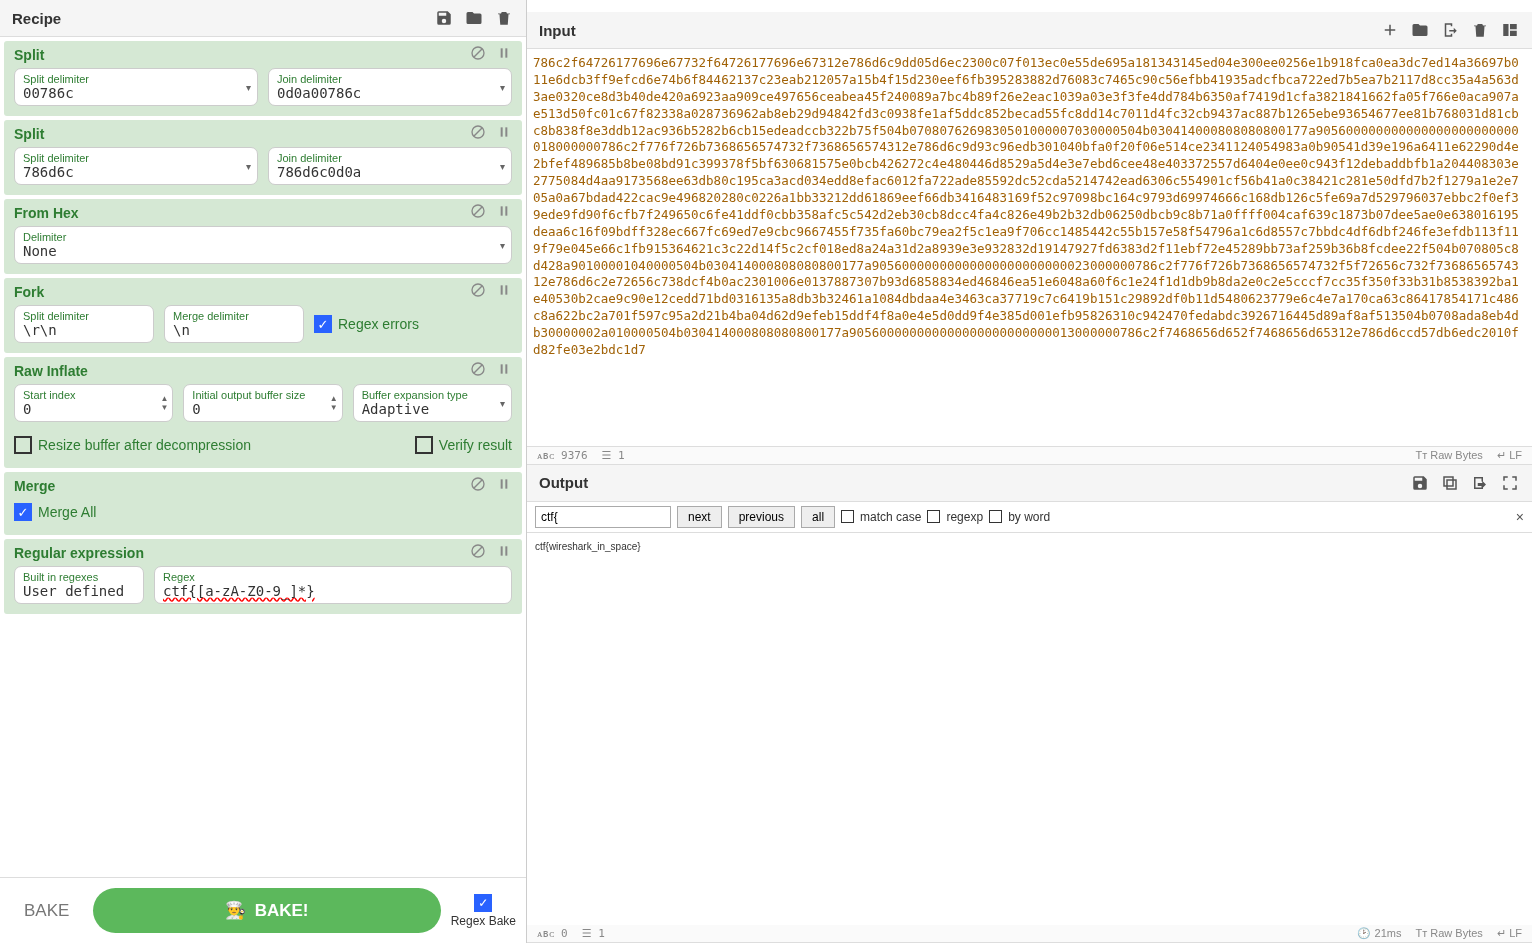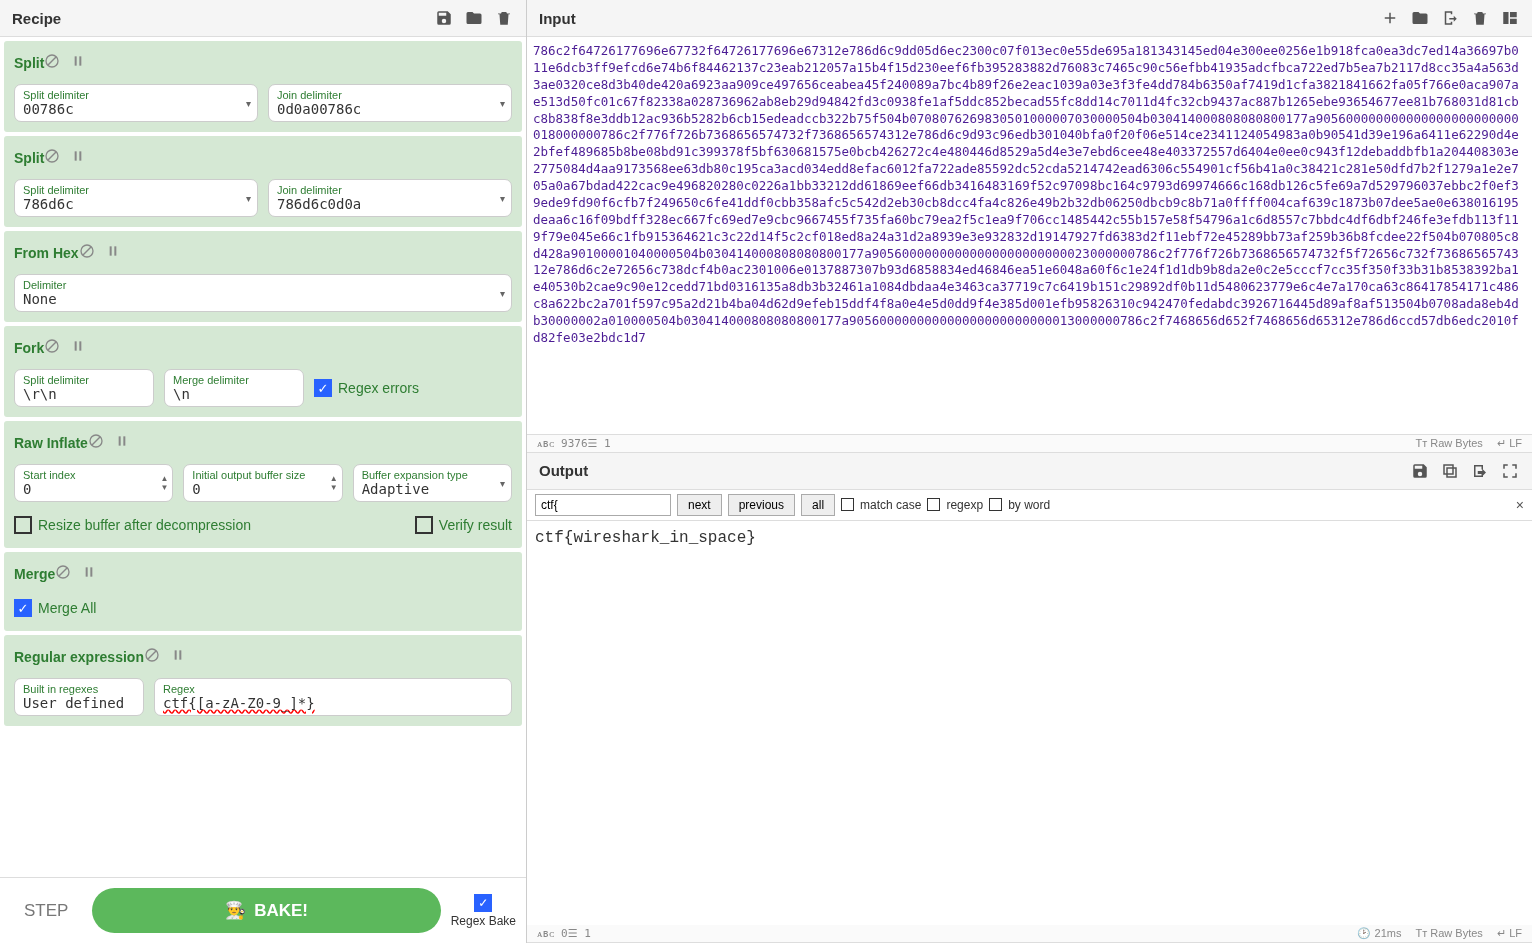--- a/index.html
+++ b/index.html
@@ -7,50 +7,50 @@
 .col-left { width: 527px; height: 100%; display: flex; flex-direction: column; border-right: 1px solid #ccc; }
 .col-right { flex: 1; height: 100%; display: flex; flex-direction: column; }
 .panel-header { background: #f5f5f5; padding: 8px 12px; display: flex; align-items: center; justify-content: space-between; border-bottom: 1px solid #ddd; }
 .panel-header h3 { font-size: 15px; font-weight: bold; color: #333; }
 .icon-row { display: flex; gap: 10px; }
 .icon { width: 20px; height: 20px; display: flex; align-items: center; justify-content: center; cursor: pointer; color: #555; }
 .icon svg { width: 18px; height: 18px; fill: currentColor; }
 .recipe-body { flex: 1; overflow-y: auto; background: #fff; }
 .op { margin: 4px; border-radius: 3px; }
 .op-green { background: #d5e8d4; }
-.op-header { display: flex; align-items: center; padding: 12px 10px; }
+.op-header { display: flex; align-items: center; justify-content: space-between; padding: 4px 10px; }
 .op-title { font-weight: bold; color: #2e7d32; font-size: 14px; }
 .op-icons { display: flex; gap: 10px; color: #888; }
 .op-icons svg { width: 16px; height: 16px; fill: currentColor; }
 .op-body { padding: 0 10px 10px; display: flex; gap: 10px; flex-wrap: wrap; }
 .field { background: #fff; border: 1px solid #ccc; border-radius: 7px; padding: 4px 8px; position: relative; flex: 1; min-width: 130px; }
 .field-label { font-size: 11px; color: #2e7d32; }
 .field-value { font-size: 14px; color: #333; font-family: monospace; }
 .dropdown-arrow { position: absolute; right: 6px; top: 50%; transform: translateY(-50%); color: #666; font-size: 10px; }
 .checkbox-row { display: flex; align-items: center; gap: 6px; margin: 4px 0; }
 .checkbox { width: 18px; height: 18px; border: 2px solid #333; display: inline-flex; align-items: center; justify-content: center; }
 .checkbox.checked { background: #2962ff; border-color: #2962ff; color: #fff; }
 .chk-label { color: #2e7d32; font-size: 14px; }
 .spinner { position: absolute; right: 4px; top: 50%; transform: translateY(-50%); display: flex; flex-direction: column; font-size: 8px; color: #666; }
 .recipe-footer { display: flex; align-items: center; padding: 10px; gap: 10px; background: #fff; border-top: 1px solid #ddd; }
 .step-btn { color: #777; font-size: 17px; font-weight: 500; padding: 10px 14px; background: #fff; cursor: pointer; }
 .bake-btn { flex: 1; background: #5cb85c; color: #fff; border-radius: 25px; padding: 12px 20px; font-size: 17px; font-weight: bold; display: flex; align-items: center; justify-content: center; gap: 8px; cursor: pointer; }
 .autobake { display: flex; flex-direction: column; align-items: center; font-size: 12px; gap: 2px; }
-.input-body { flex: 1; overflow: auto; padding: 6px; font-family: monospace; font-size: 12.5px; color: #4c1d95; word-break: break-all; line-height: 1.35; border-bottom: 1px solid #ddd; }
-.status-bar { display: flex; align-items: center; padding: 2px 10px; font-size: 11px; color: #888; background: #fafafa; border-bottom: 1px solid #ddd; }
+.input-body { flex: 1; overflow: auto; padding: 6px; font-family: monospace; font-size: 12.5px; color: #a16207; word-break: break-all; line-height: 1.35; border-bottom: 1px solid #ddd; }
+.status-bar { display: flex; align-items: center; padding: 2px 10px; font-size: 11px; color: #888; background: #fafafa; border-bottom: 1px solid #ddd; gap: 14px; }
 .status-bar .right { margin-left: auto; display: flex; gap: 14px; }
 .output-section { flex: 1; display: flex; flex-direction: column; }
 .search-row { display: flex; align-items: center; gap: 6px; padding: 4px 8px; border-bottom: 1px solid #ddd; font-size: 12px; }
 .search-row input[type=text] { width: 136px; padding: 3px 5px; border: 1px solid #aaa; font-size: 12px; }
 .search-row button { padding: 3px 10px; font-size: 12px; background: #eee; border: 1px solid #aaa; cursor: pointer; }
 .search-row .chk { width: 13px; height: 13px; border: 1px solid #333; display: inline-block; }
-.output-body { flex: 1; padding: 8px; font-family: Liberation Mono, monospace; font-size: 16px; color: #333; }
+.output-body { flex: 1; padding: 8px; font-family: Liberation Sans, sans-serif; font-size: 10px; color: #333; }
 .close-x { margin-left: auto; cursor: pointer; font-size: 14px; color: #555; }
 .mono-stat { font-family: monospace; }
-.input-section { display: flex; flex-direction: column; height: 48%; }
+.input-section { display: flex; flex-direction: column; height: 48%; margin-top: 12px; }
 </style>
 </head>
 <body>
 
 <div class="col-left">
   <div class="panel-header">
     <h3>Recipe</h3>
     <div class="icon-row">
       <span class="icon">
           <svg viewBox="0 0 24 24">
@@ -268,21 +268,21 @@
         <div class="field" style="flex:1">
           <div class="field-label">Regex</div>
           <div class="field-value" style="text-decoration:underline wavy red">ctf{[a-zA-Z0-9_]*}</div>
         </div>
       </div>
     </div>
 
   </div>
 
   <div class="recipe-footer">
-    <div class="step-btn">STEP</div>
+    <div class="step-btn">BAKE</div>
     <div class="bake-btn">
       <span>👨‍🍳</span>
       <span>BAKE!</span>
     </div>
     <div class="autobake">
       <span class="checkbox checked">✓</span>
       <span>Regex Bake</span>
     </div>
   </div>
 </div>

